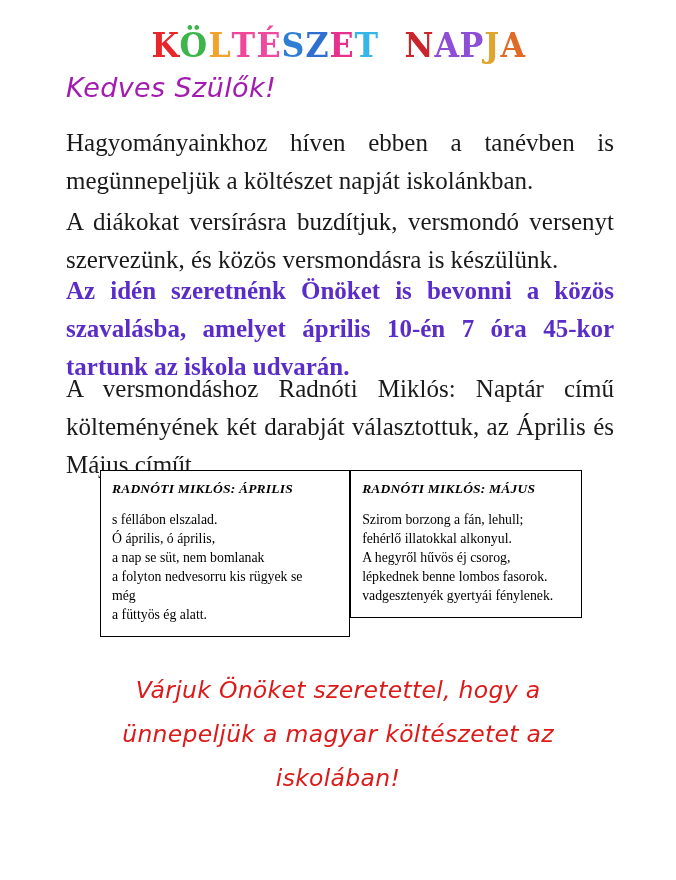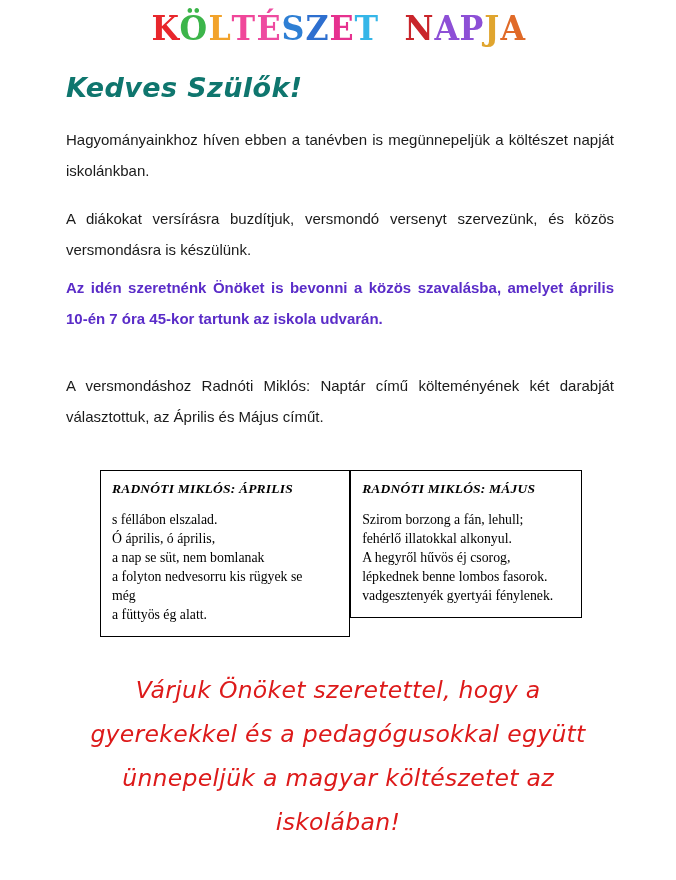--- a/index.html
+++ b/index.html
@@ -19,21 +19,21 @@
   .page {
     position: relative;
     width: 676px;
     height: 880px;
     box-sizing: border-box;
   }
 
   
   .title-bar {
     position: absolute;
-    top: 12px;
+    top: 29px;
     left: 0;
     width: 676px;
     text-align: center;
     line-height: 1;
   }
   .title-word {
     display: inline-block;
     white-space: nowrap;
     vertical-align: top;
   }
@@ -51,38 +51,38 @@
     transform: scaleX(0.96);
   }
 
   
   .greeting {
     position: absolute;
     top: 72px;
     left: 66px;
     font-family: "DejaVu Sans", sans-serif;
     font-style: italic;
-    font-weight: bold;
+    font-weight: normal;
     font-size: 27px;
-    color: #0f766e;
+    color: #a21caf;
     letter-spacing: 0.4px;
     white-space: nowrap;
   }
 
   
   .body-block {
     position: absolute;
     left: 66px;
     width: 548px;
   }
   p.para {
     margin: 0 0 10px 0;
-    font-family: Liberation Sans, sans-serif;
-    font-size: 15px;
-    line-height: 31px;
+    font-family: Liberation Serif, serif;
+    font-size: 25px;
+    line-height: 38px;
     text-align: justify;
     text-justify: inter-word;
     color: #1a1a1a;
   }
   p.para:last-child { margin-bottom: 0; }
   p.para.highlight {
     color: #5a2cc8;
     font-weight: bold;
   }
 
@@ -189,18 +189,17 @@
           <span class="pl">A hegyről hűvös éj csorog,</span>
           <span class="pl">lépkednek benne lombos fasorok.</span>
           <span class="pl">vadgesztenyék gyertyái fénylenek.</span>
         </div>
     </div>
 
   </div>
 
   <div class="closing" id="closing-lines">
       <span class="cl">Várjuk Önöket szeretettel, hogy a</span>
-      <span class="cl">gyerekekkel és a pedagógusokkal együtt</span>
       <span class="cl">ünnepeljük a magyar költészetet az</span>
       <span class="cl">iskolában!</span>
     </div>
 
 </div>
 
 </body></html>

